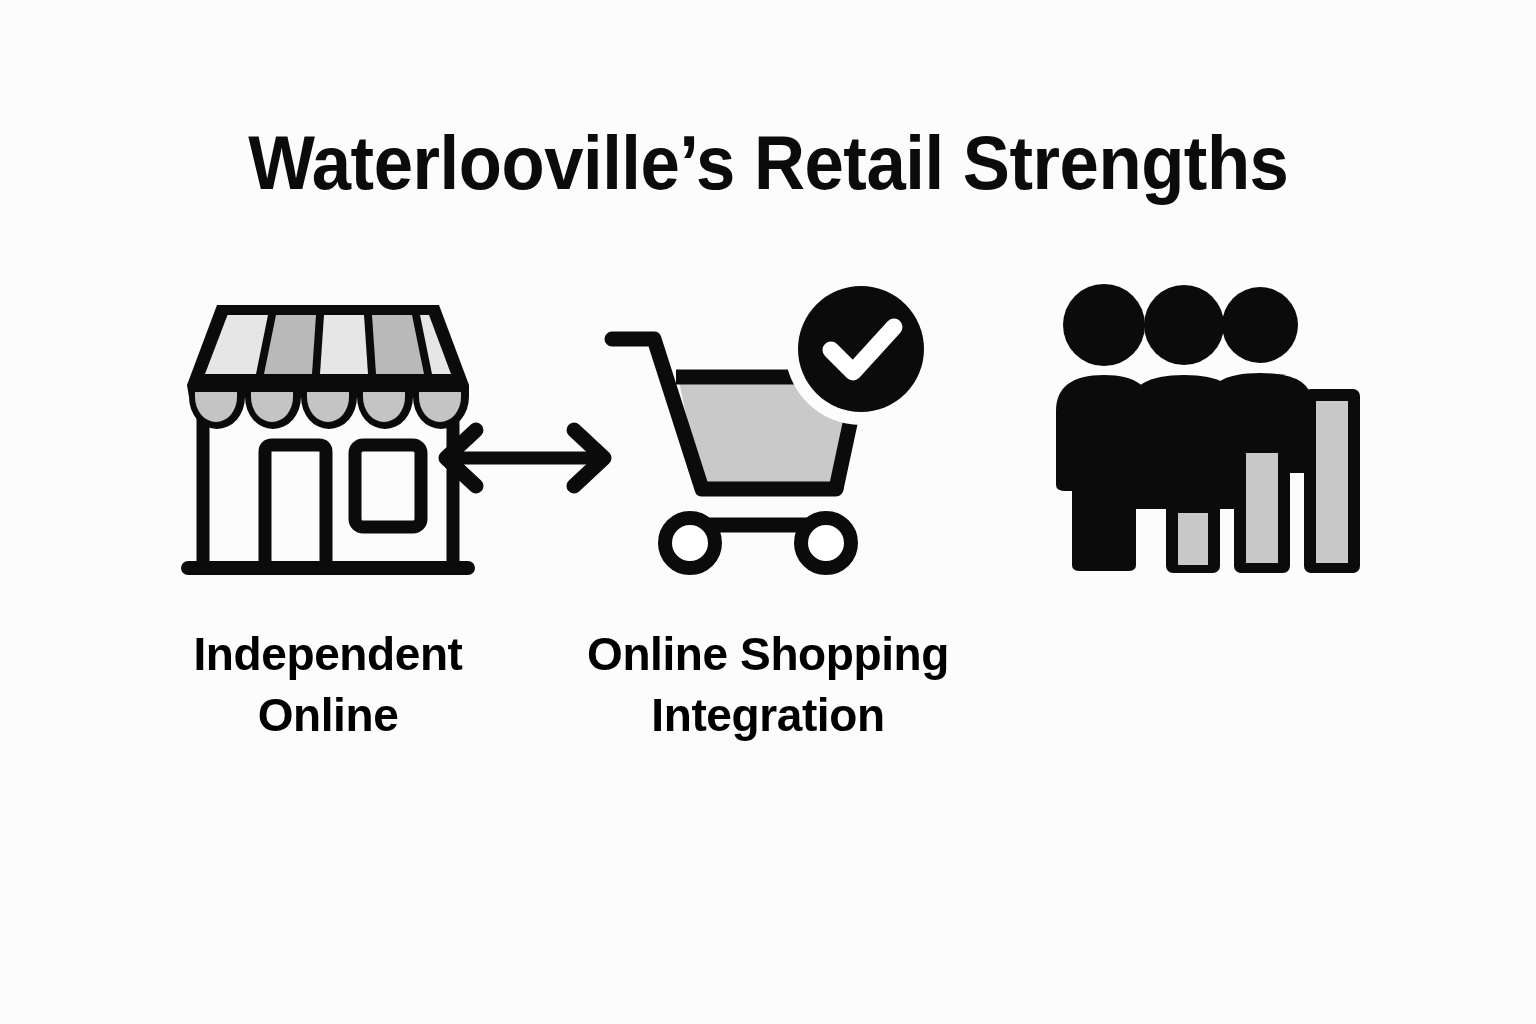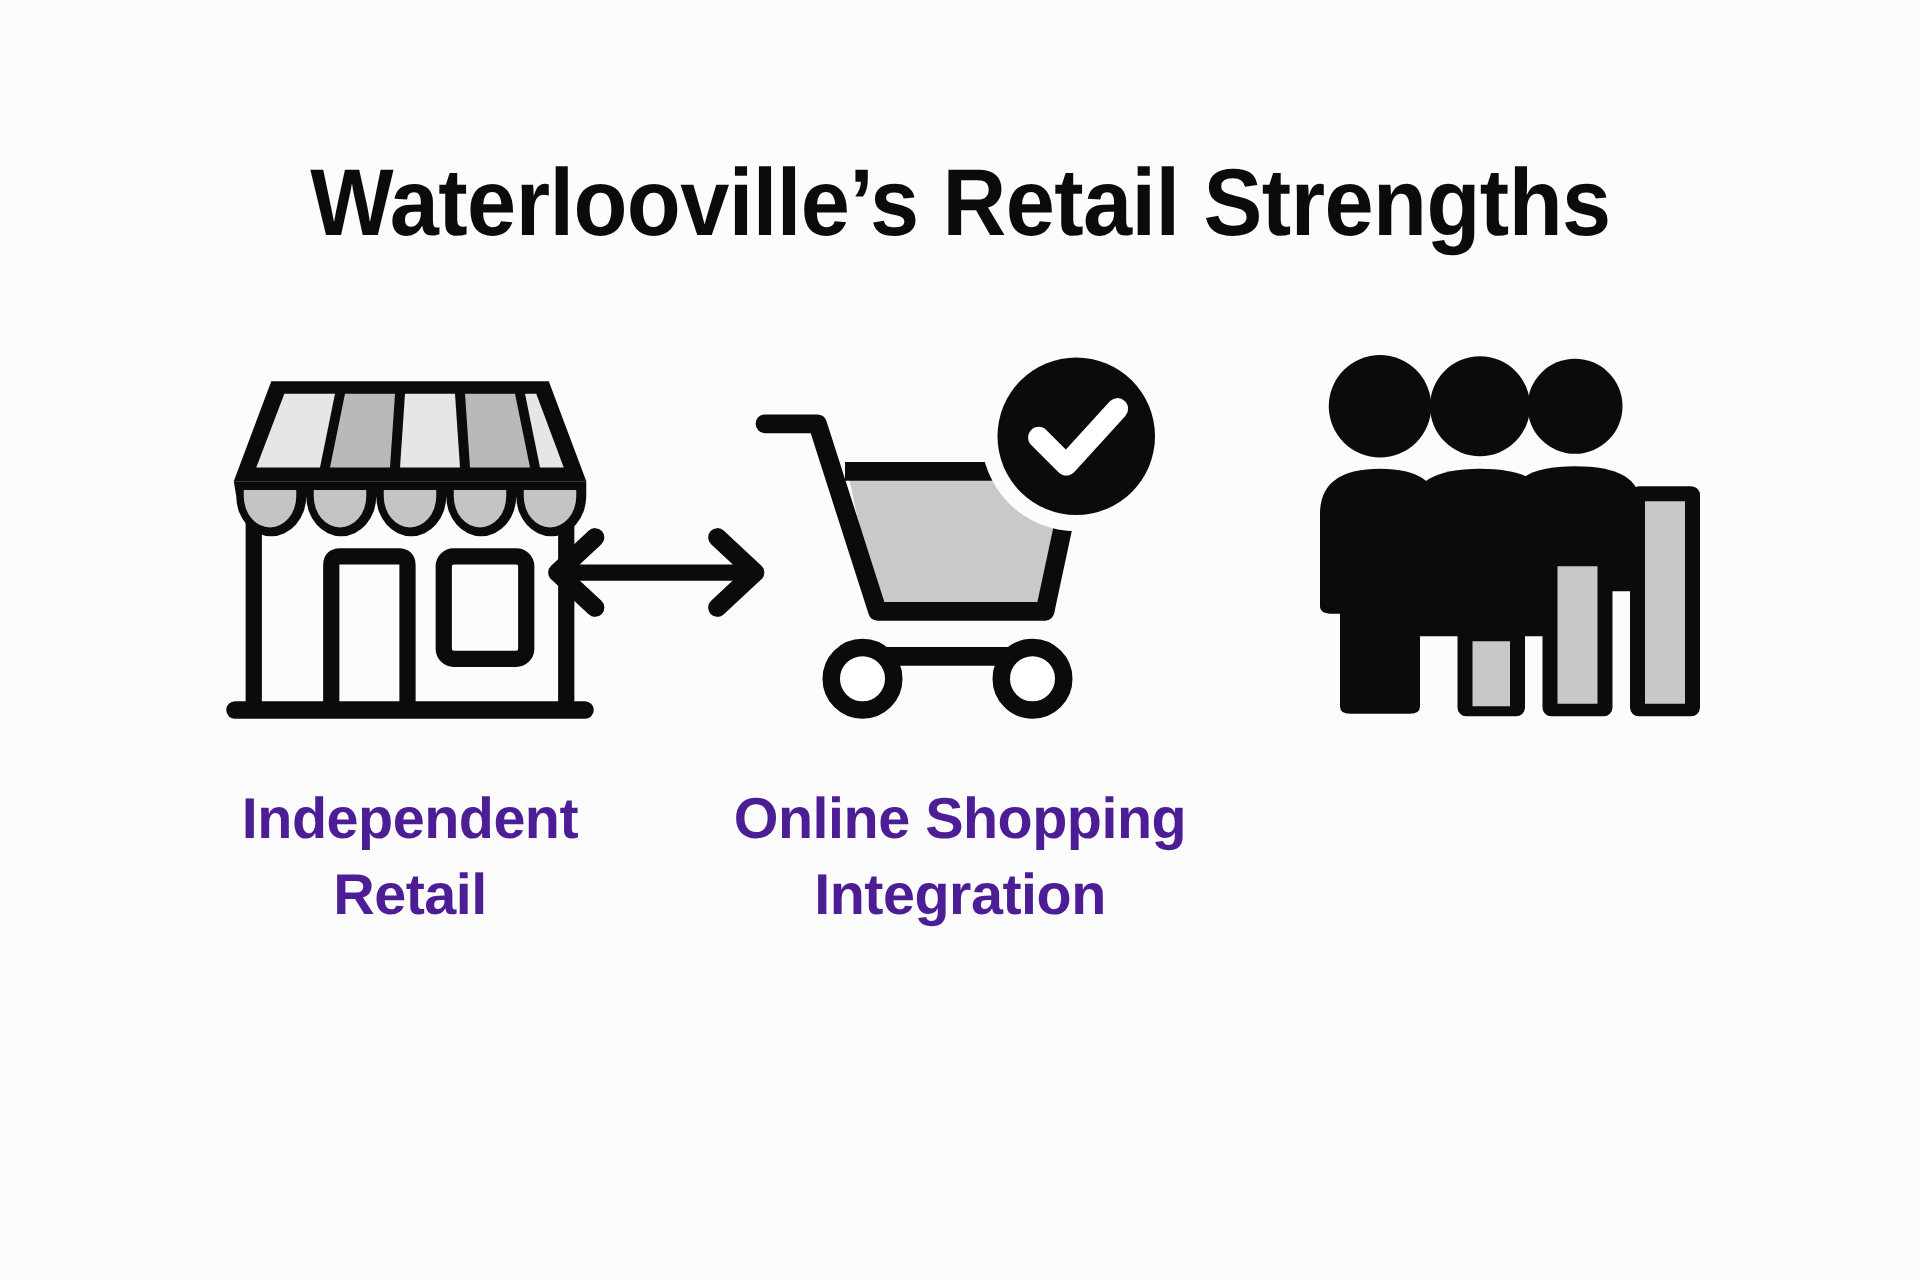--- a/index.html
+++ b/index.html
@@ -64,21 +64,21 @@
     display: flex;
     align-items: center;
     justify-content: center;
     position: relative;
   }
   .caption {
     margin-top: 22px;
     text-align: center;
     font-size: 46px;
     font-weight: bold;
-    color: #4c1d95;
+    color: #000000;
     line-height: 1.32;
     letter-spacing: -0.4px;
     max-width: 420px;
   }
   .caption .line {
     display: block;
   }
 
   
   .connector {
@@ -131,21 +131,21 @@
 
           <path d="M92 288 L92 175 Q92 168 99 168 L146 168 Q153 168 153 175 L153 288" stroke="#0b0b0b" stroke-width="13" fill="none" stroke-linejoin="round"></path>
 
           <rect x="182" y="168" width="66" height="82" rx="8" stroke="#0b0b0b" stroke-width="13" fill="none"></rect>
 
           <rect x="8" y="284" width="294" height="14" rx="7" fill="#0b0b0b"></rect>
         </svg>
       </div>
       <div class="caption">
         <span class="line">Independent</span>
-        <span class="line">Retail</span>
+        <span class="line">Online</span>
       </div>
     </div>
 
     <div class="column">
       <div class="icon-box">
         <svg width="340" height="310" viewBox="0 0 340 310">
 
           <path d="M80 100 L258 100 L238 212 L104 212 Z" fill="#c9c9c9"></path>
 
           <path d="M14 62 L56 62 L104 212 L238 212" stroke="#0b0b0b" stroke-width="15" fill="none" stroke-linecap="round" stroke-linejoin="round"></path>

